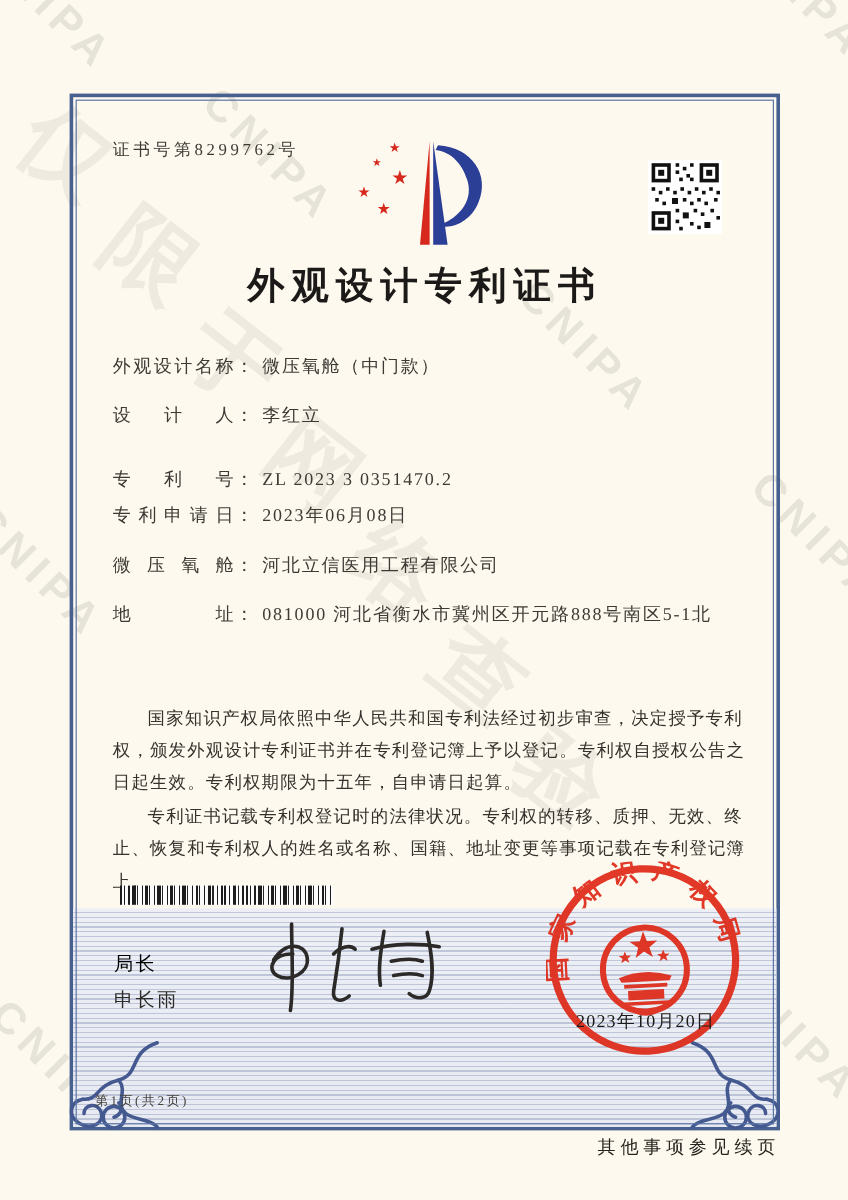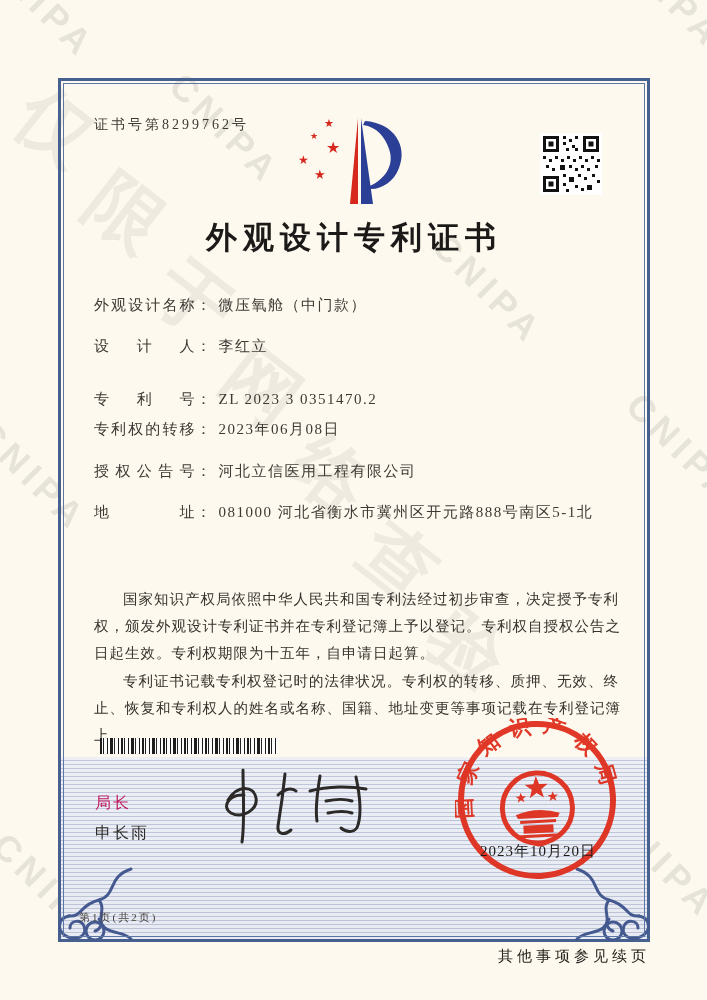--- a/index.html
+++ b/index.html
@@ -57,21 +57,21 @@
   .paras p{margin:0 0 1px 0;text-indent:2em;}
 
   .barcode{left:39px;top:657px;width:178px;height:16px;
     background:repeating-linear-gradient(90deg,
       #1c1c1c 0 2px,#fbfbfb 2px 3px,#1c1c1c 3px 4px,#fbfbfb 4px 7px,
       #1c1c1c 7px 8px,#fbfbfb 8px 10px,#1c1c1c 10px 13px,#fbfbfb 13px 14px,
       #262626 14px 15px,#fbfbfb 15px 18px,#1c1c1c 18px 19px,#fbfbfb 19px 21px);}
 
   
   .sig-title{left:34px;top:712px;font-size:16px;letter-spacing:2px;
-             font-family:"Liberation Sans","DejaVu Sans",sans-serif;color:#be185d;}
+             font-family:"Liberation Sans","DejaVu Sans",sans-serif;color:#000000;}
   .sig-name{left:34px;top:742px;font-size:16px;letter-spacing:2px;
             font-family:"Liberation Sans","DejaVu Sans",sans-serif;color:#2d2b28;}
   .sig-hand{left:137px;top:683px;width:190px;height:82px;}
 
   
   .seal{left:394px;top:637px;width:164px;height:164px;opacity:.93;}
   .seal-date{left:397px;top:761px;width:160px;text-align:center;font-size:15px;
              letter-spacing:1px;color:#1d1b19;z-index:4;}
 
   .page-num{left:18px;top:829px;width:100%;text-align:left;font-size:11px;
@@ -208,24 +208,24 @@
     <div class="row r1">
       <span class="f-label">外观设计名称</span><span>：</span><span class="f-value">微压氧舱（中门款）</span>
     </div>
     <div class="row r2">
       <span class="f-label">设计人</span><span>：</span><span class="f-value">李红立</span>
     </div>
     <div class="row r3">
       <span class="f-label">专利号</span><span>：</span><span class="f-value">ZL 2023 3 0351470.2</span>
     </div>
     <div class="row r4">
-      <span class="f-label">专利权的转移</span><span>：</span><span class="f-value">2023年06月08日</span>
+      <span class="f-label">专利申请日</span><span>：</span><span class="f-value">2023年06月08日</span>
     </div>
     <div class="row r5">
-      <span class="f-label">授权公告号</span><span>：</span><span class="f-value">河北立信医用工程有限公司</span>
+      <span class="f-label">微压氧舱</span><span>：</span><span class="f-value">河北立信医用工程有限公司</span>
     </div>
     <div class="row r6">
       <span class="f-label">地址</span><span>：</span><span class="f-value">081000 河北省衡水市冀州区开元路888号南区5-1北</span>
     </div>
 
     <div class="abs paras">
       <p>国家知识产权局依照中华人民共和国专利法经过初步审查，决定授予专利权，颁发外观设计专利证书并在专利登记簿上予以登记。专利权自授权公告之日起生效。专利权期限为十五年，自申请日起算。</p>
       <p>专利证书记载专利权登记时的法律状况。专利权的转移、质押、无效、终止、恢复和专利权人的姓名或名称、国籍、地址变更等事项记载在专利登记簿上。</p>
     </div>
 

